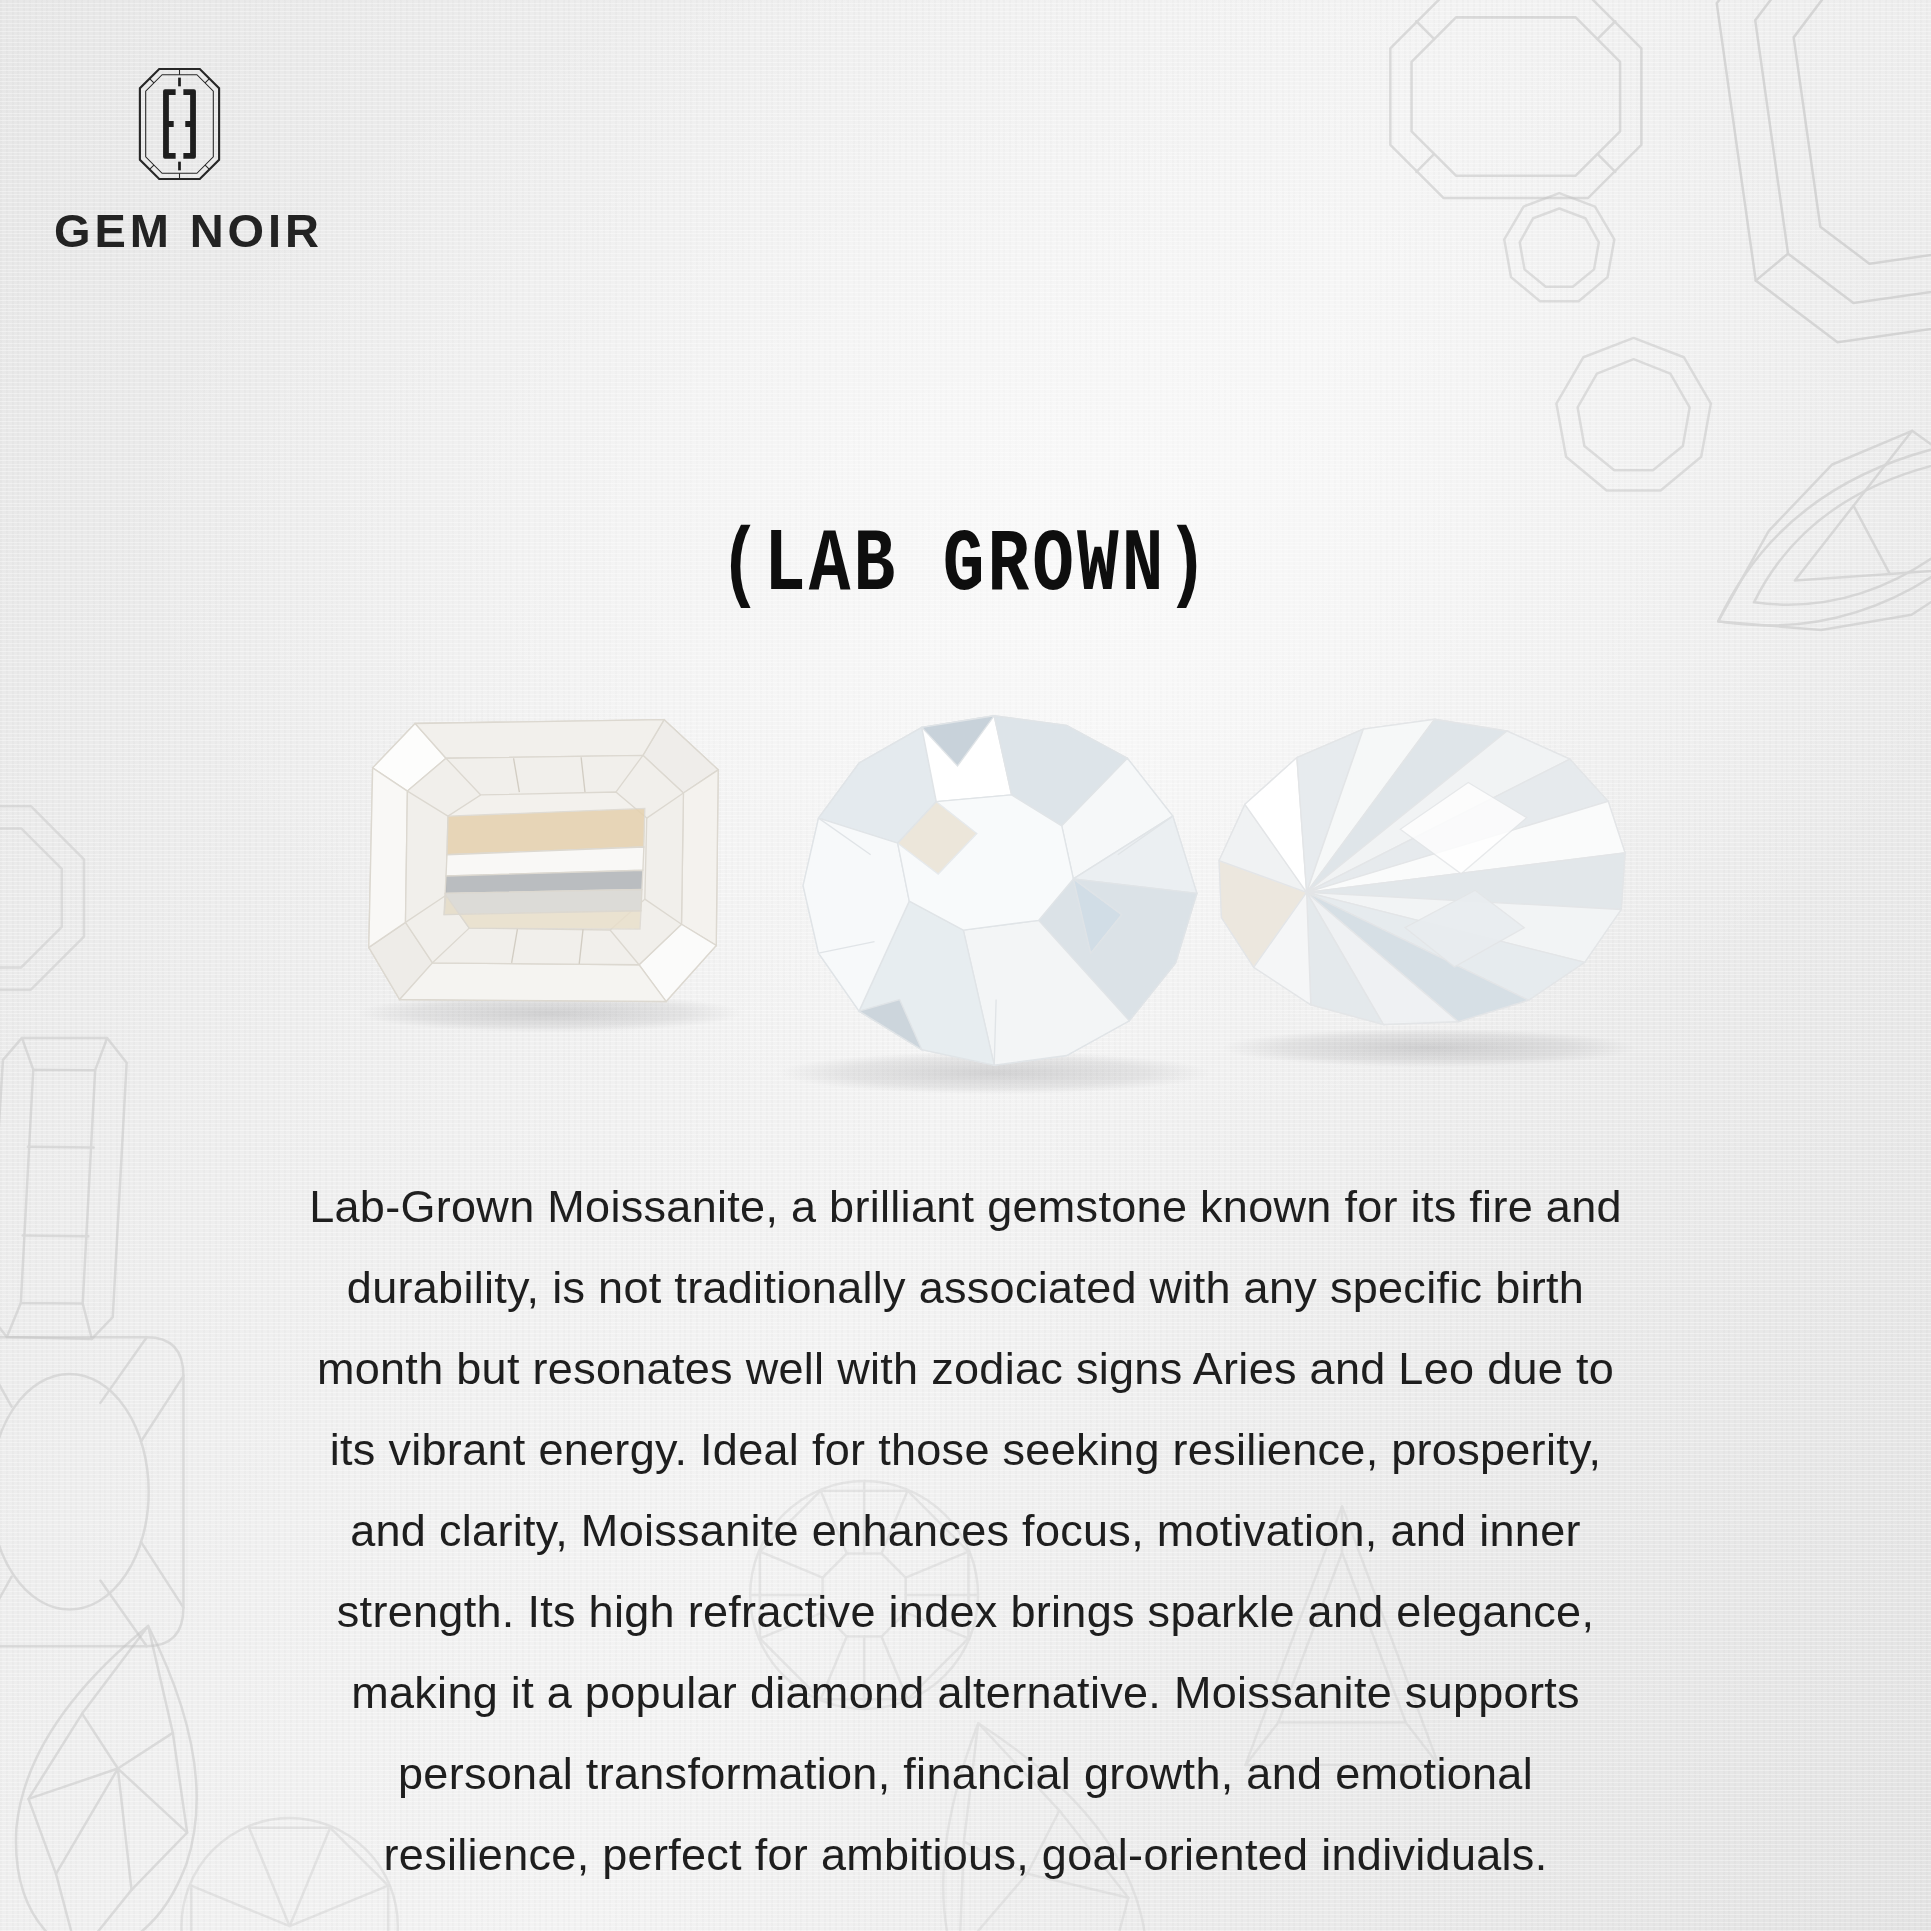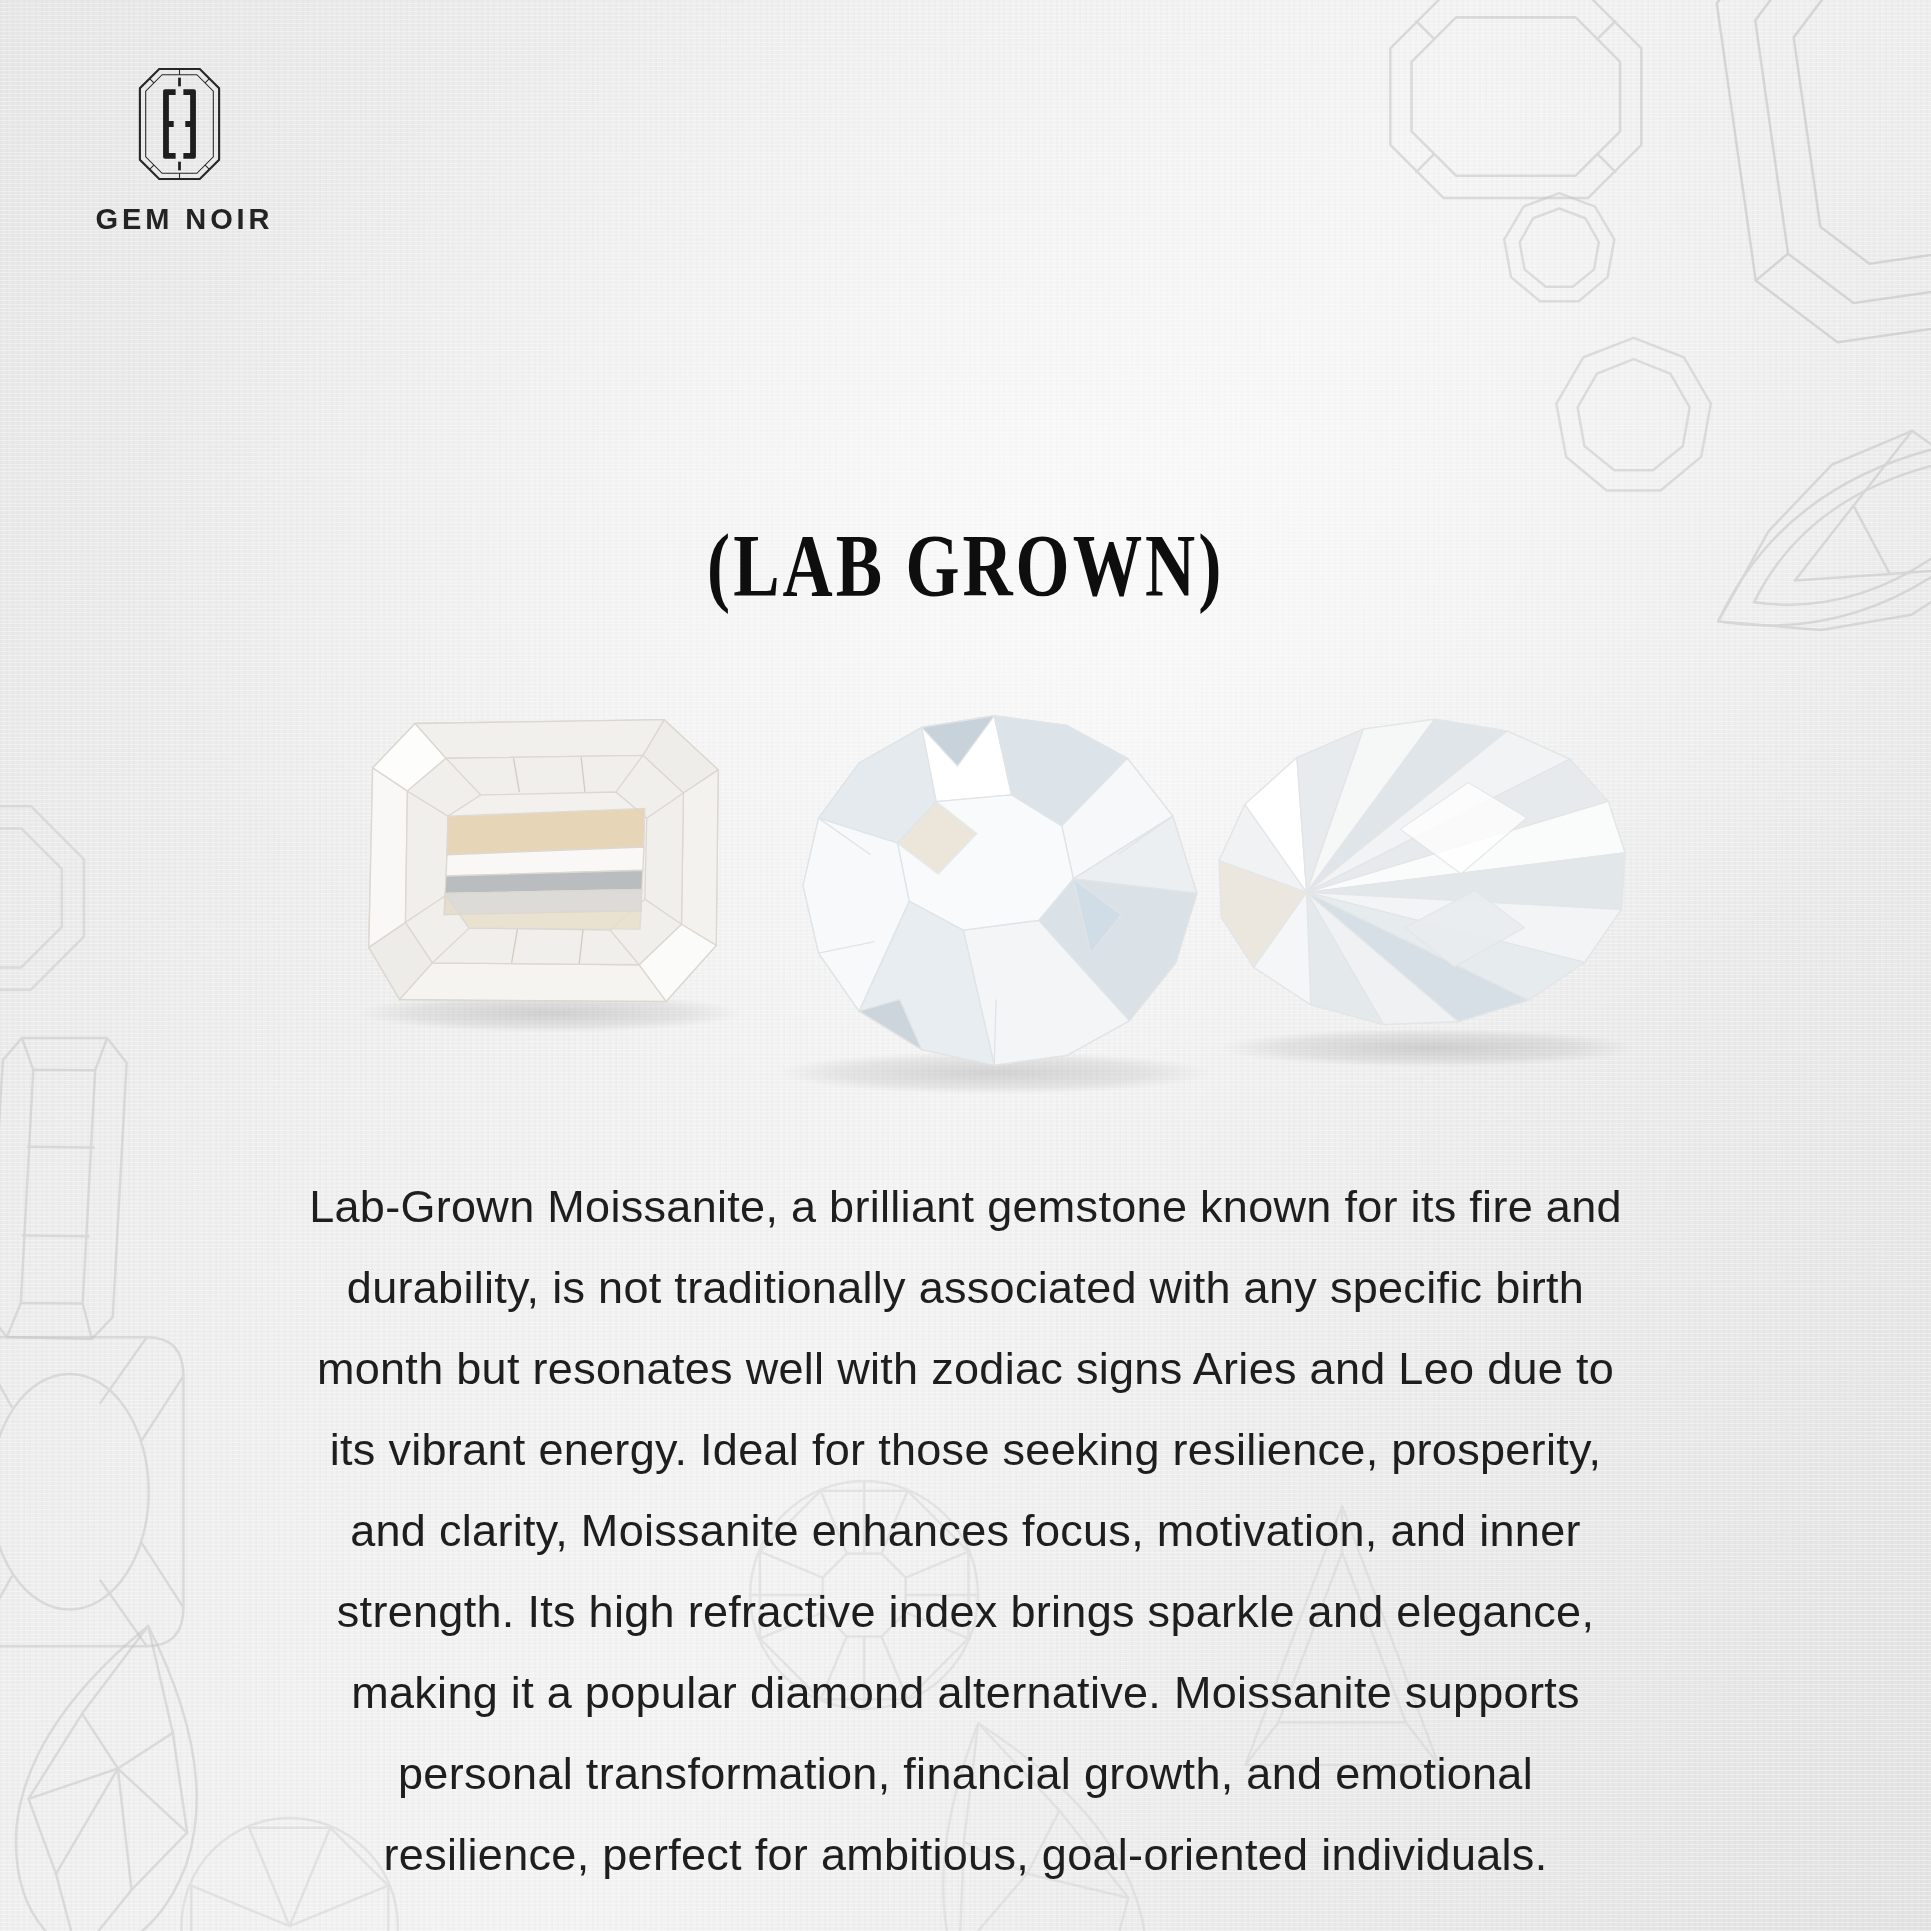--- a/index.html
+++ b/index.html
@@ -16,31 +16,31 @@
   }
   .bg-art{position:absolute;inset:0;}
   .line-art{stroke:var(--line-art,#c4c4c4);fill:none;stroke-width:2.6;stroke-linejoin:round;stroke-linecap:round;}
   .brand{position:absolute;left:54px;top:66px;width:261px;}
   .brand-emblem{position:absolute;left:83px;top:0;width:85px;height:116px;}
   .emblem-line{stroke:#272727;fill:none;stroke-width:2.2;stroke-linejoin:miter;}
   .emblem-thin{stroke:#272727;fill:none;stroke-width:1.1;}
   .emblem-fill{fill:#1e1e1e;}
   .brand-name{
     position:absolute;left:0;top:137px;width:261px;text-align:center;
-    font-size:29px;font-weight:700;letter-spacing:3.9px;color:#232323;white-space:nowrap;
+    font-size:47px;font-weight:700;letter-spacing:3.9px;color:#232323;white-space:nowrap;
   }
   .title{
     position:absolute;left:0;top:340px;width:100%;text-align:center;
     font-family:"Liberation Serif", serif;font-weight:700;font-size:183px;
     letter-spacing:1.9px;color:var(--ink,#0e0e0e);line-height:1;
   }
   .title .squeeze{display:inline-block;transform:scaleX(.88);transform-origin:center;}
   .subtitle{
     position:absolute;left:0;top:521px;width:100%;text-align:center;
-    font-family:Liberation Serif, serif;font-weight:700;font-size:89px;
+    font-family:Liberation Mono, monospace;font-weight:700;font-size:89px;
     letter-spacing:3.9px;color:var(--ink,#0e0e0e);line-height:1;
   }
   .subtitle .squeeze{display:inline-block;transform:scaleX(.78);transform-origin:center;}
   .gem-photo{position:absolute;left:357px;top:710px;width:1313px;height:415px;}
   .description{
     position:absolute;left:50%;top:1166px;transform:translateX(-50%);
     width:1699px;margin:0;text-align:center;white-space:pre-line;
     font-size:45px;line-height:81px;letter-spacing:0.3px;color:var(--body-text,#1e1e1e);
   }
 </style>

